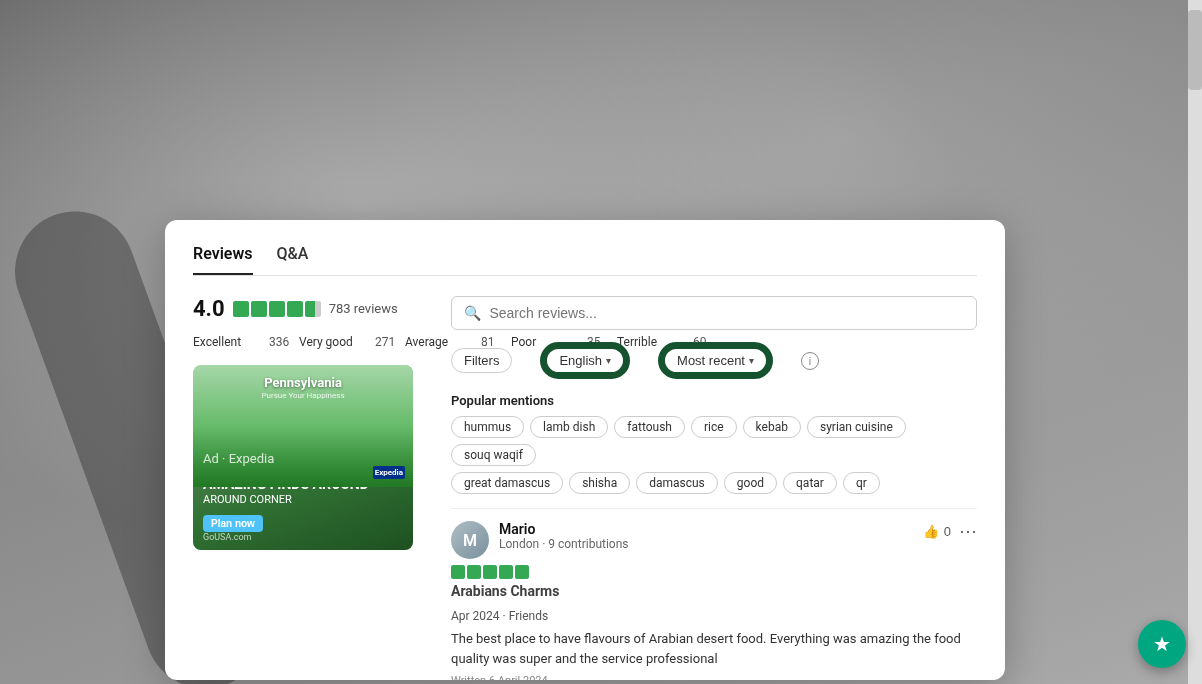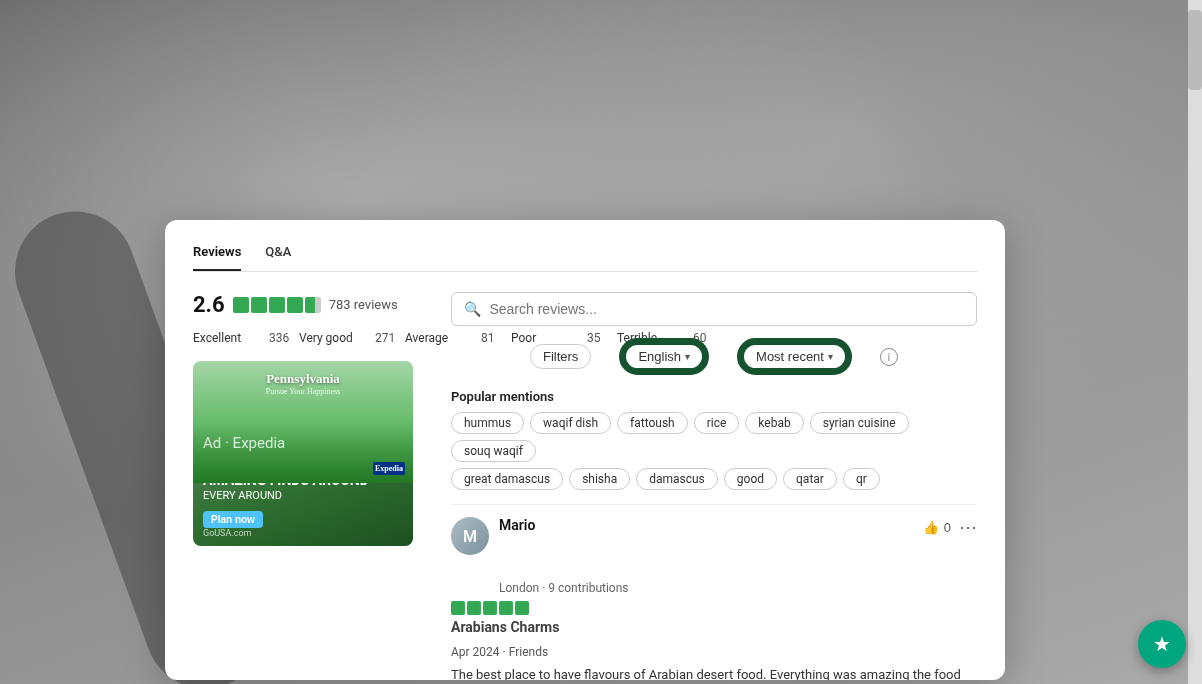--- a/index.html
+++ b/index.html
@@ -54,21 +54,21 @@
     
     .tabs {
       display: flex;
       gap: 24px;
       margin-bottom: 20px;
       border-bottom: 1px solid #e0e0e0;
     }
 
     .tab {
       padding-bottom: 10px;
-      font-size: 13px;
+      font-size: 16px;
       cursor: pointer;
       color: #333;
       font-weight: 500;
       border-bottom: 2px solid transparent;
     }
 
     .tab.active {
       border-bottom: 2px solid #222;
       color: #111;
       font-weight: 600;
@@ -177,23 +177,23 @@
       justify-content: flex-end;
     }
 
     .ad-inner {
       background: rgba(0,0,0,0.35);
       padding: 8px 10px;
       color: #fff;
     }
 
     .ad-small-text {
-      font-size: 15px;
+      font-size: 13px;
       opacity: 0.8;
-      margin-bottom: 20px;
+      margin-bottom: 10px;
     }
 
     .ad-title {
       font-size: 14px;
       font-weight: 700;
       line-height: 1.2;
     }
 
     .ad-subtitle {
       font-size: 11px;
@@ -238,21 +238,20 @@
       flex: 1;
       font-size: 14px;
       color: #666;
     }
 
     .filter-bar {
       display: flex;
       align-items: center;
       gap: 28px;
       margin-bottom: 14px;
-      justify-content: center;
     }
 
     .filter-btn {
       font-size: 13px;
       color: #333;
       background: none;
       border: 1px solid #ccc;
       border-radius: 20px;
       padding: 4px 12px;
       cursor: pointer;
@@ -352,21 +351,20 @@
 
     .reviewer-name {
       font-size: 14px;
       font-weight: 600;
       color: #111;
     }
 
     .reviewer-meta {
       font-size: 12px;
       color: #666;
-      margin-top: 48px;
     }
 
     .reviewer-actions {
       display: flex;
       align-items: center;
       gap: 8px;
     }
 
     .like-btn {
       display: flex;
@@ -495,21 +493,21 @@
   <div class="tabs">
     <div class="tab active">Reviews</div>
     <div class="tab">Q&amp;A</div>
   </div>
 
   <div class="content-layout">
 
     <div class="left-panel">
 
       <div class="rating-row">
-        <span class="rating-number">2.6</span>
+        <span class="rating-number">4.0</span>
         <div class="stars-green">
           <span class="star-filled"></span>
           <span class="star-filled"></span>
           <span class="star-filled"></span>
           <span class="star-filled"></span>
           <span class="star-half"></span>
         </div>
         <span class="review-count">783 reviews</span>
       </div>
 
@@ -547,33 +545,33 @@
           <div class="bar-track">
             <div class="bar-fill" style="width:16%"></div>
           </div>
           <span class="bar-count">60</span>
         </div>
       </div>
 
       <div class="ad-box">
         <span class="ad-label">Ad</span>
 
-        <div style="position:absolute;top:0;left:0;right:0;height:122px;background:linear-gradient(180deg,#a5d6a7,#66bb6a,#43a047);border-radius:8px 8px 0 0;overflow:hidden;font-family:Liberation Serif, serif;">
+        <div style="position:absolute;top:0;left:0;right:0;height:122px;background:linear-gradient(180deg,#a5d6a7,#66bb6a,#43a047);border-radius:8px 8px 0 0;overflow:hidden;">
           <div style="position:absolute;bottom:0;left:0;right:0;height:60px;background:linear-gradient(0deg,rgba(0,80,0,0.5),transparent);"></div>
 
           <div style="position:absolute;top:10px;left:50%;transform:translateX(-50%);color:#fff;font-size:13px;font-weight:700;white-space:nowrap;text-shadow:0 1px 3px rgba(0,0,0,0.5);">Pennsylvania</div>
           <div style="position:absolute;top:26px;left:50%;transform:translateX(-50%);color:rgba(255,255,255,0.85);font-size:8px;white-space:nowrap;">Pursue Your Happiness</div>
           <div style="position:absolute;bottom:8px;right:8px;">
             <span style="background:#003087;color:#fff;font-size:8px;padding:2px 2px;border-radius:2px;font-weight:700;">Expedia</span>
           </div>
         </div>
         <div class="ad-inner">
           <div class="ad-small-text">Ad · Expedia</div>
           <div class="ad-title">AMAZING FINDS AROUND</div>
-          <div class="ad-subtitle">EVERY AROUND</div>
+          <div class="ad-subtitle">AROUND CORNER</div>
           <button class="ad-btn">Plan now</button>
           <div class="ad-source">GoUSA.com</div>
         </div>
       </div>
 
     </div>
 
     <div class="right-panel">
 
       <div class="search-bar">
@@ -591,21 +589,21 @@
           <span>Most recent</span>
           <span class="chevron">▾</span>
         </button>
         <div class="info-icon">ℹ</div>
       </div>
 
       <div class="popular-mentions">
         <div class="pm-title">Popular mentions</div>
         <div class="tags-row">
           <span class="tag">hummus</span>
-          <span class="tag">waqif dish</span>
+          <span class="tag">lamb dish</span>
           <span class="tag">fattoush</span>
           <span class="tag">rice</span>
           <span class="tag">kebab</span>
           <span class="tag">syrian cuisine</span>
           <span class="tag">souq waqif</span>
         </div>
         <div class="tags-row">
           <span class="tag">great damascus</span>
           <span class="tag">shisha</span>
           <span class="tag">damascus</span>

